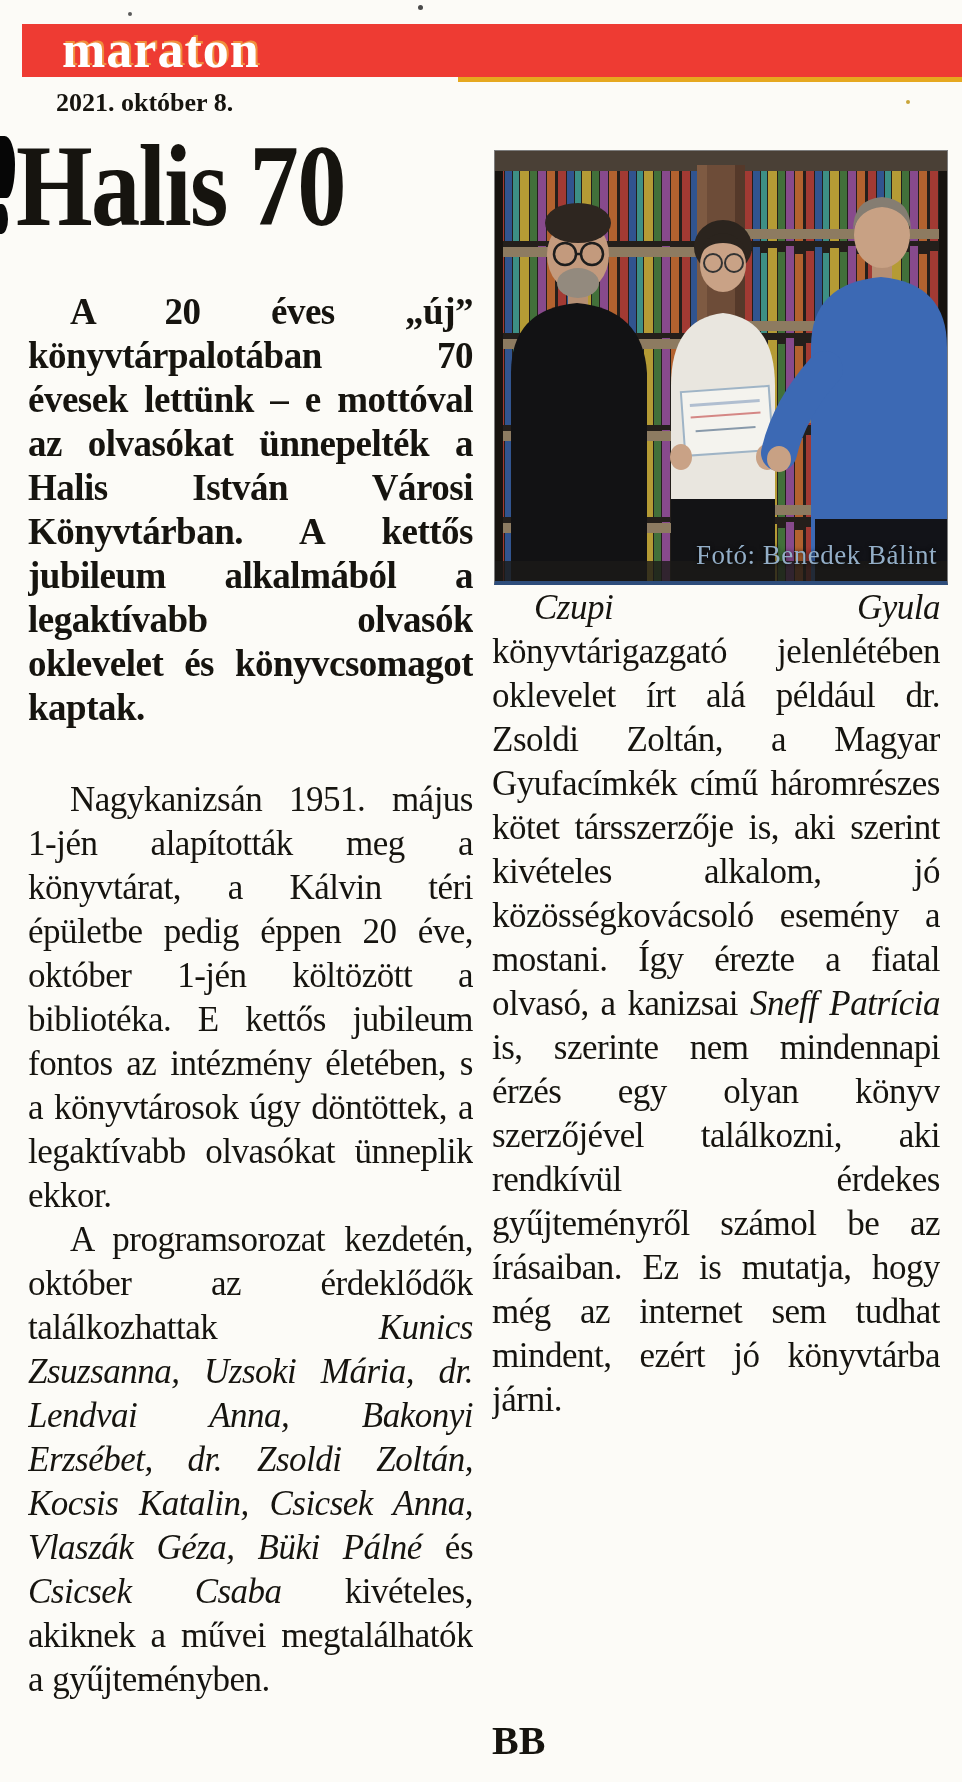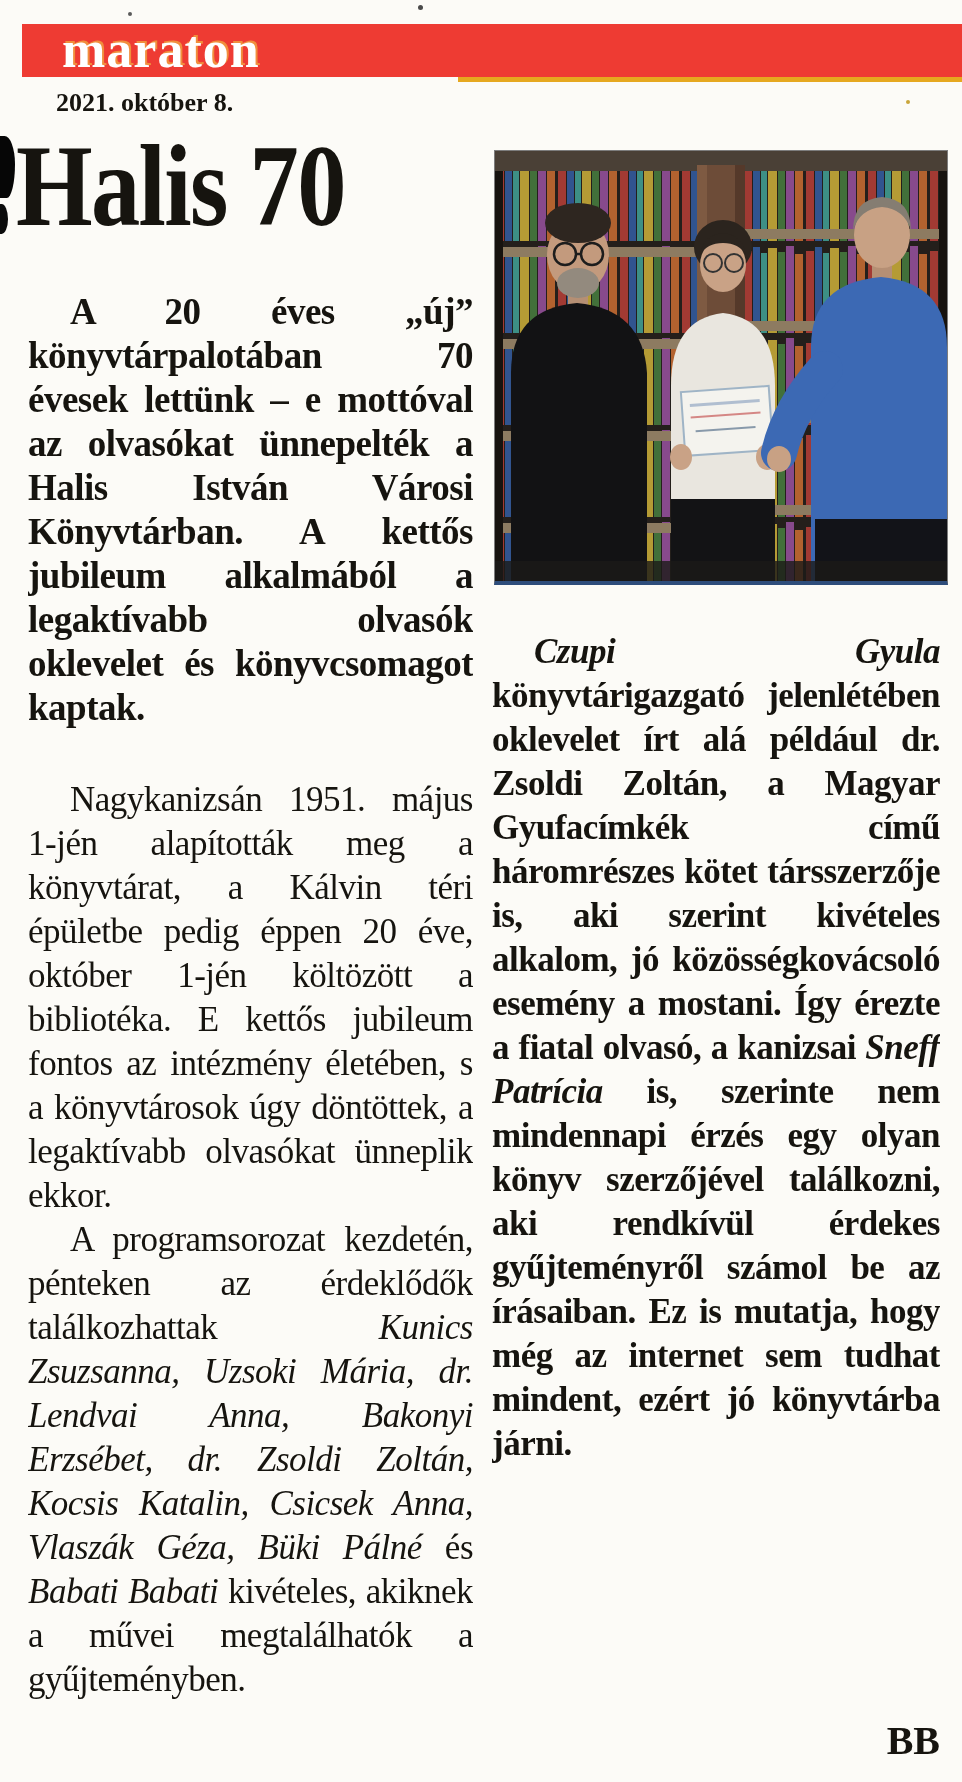--- a/index.html
+++ b/index.html
@@ -46,27 +46,27 @@
     position:absolute;right:10px;bottom:10px;
     font-size:27px;color:#93aec7;letter-spacing:.5px;
     text-shadow:0 0 4px rgba(0,0,0,.8);
   }
   
   .col{
     position:absolute;text-align:justify;
     font-size:35px;line-height:44px;letter-spacing:-.5px;word-spacing:1px;
   }
   .col1{left:28px;top:290px;width:445px;height:1480px;overflow:hidden;}
-  .col2{left:492px;top:630px;width:448px;height:1112px;overflow:hidden;font-weight:bold;}
+  .col2{left:492px;top:586px;width:448px;height:1112px;overflow:hidden;}
   .col p{margin:0;}
   .col p.indent{text-indent:42px;}
   .col p.lede{font-weight:bold;font-size:37px;margin-bottom:48px;}
   .byline{
     position:absolute;left:492px;top:1718px;width:448px;
-    text-align:right;font-size:40px;font-weight:bold;line-height:46px;
+    text-align:left;font-size:40px;font-weight:bold;line-height:46px;
   }
   
   .tear1{position:absolute;left:0;top:136px;width:15px;height:62px;background:#060606;
          border-radius:0 70% 55% 0 / 0 45% 55% 0;}
   .tear2{position:absolute;left:0;top:204px;width:8px;height:30px;background:#0b0b0b;
          border-radius:0 80% 80% 0 / 0 50% 50% 0;}
   .speck{position:absolute;border-radius:50%;}
   .speck.s1{left:418px;top:5px;width:5px;height:5px;background:#4a4a4a;}
   .speck.s2{left:128px;top:12px;width:4px;height:4px;background:#5a5a5a;}
   .speck.s3{left:906px;top:100px;width:4px;height:4px;background:#c9a53a;}
@@ -154,26 +154,27 @@
       <path d="M316,430 V196 Q316,132 386,126 Q452,132 452,196 V430 Z" fill="#3c69b4"></path>
       <path d="M330,218 Q294,258 284,302" stroke="#3c69b4" stroke-width="36" fill="none" stroke-linecap="round"></path>
       <ellipse cx="284" cy="308" rx="12" ry="13" fill="#c8a184"></ellipse>
       <rect x="320" y="368" width="132" height="62" fill="#121318"></rect>
       <ellipse cx="387" cy="84" rx="28" ry="33" fill="#c8a184"></ellipse>
       <path d="M358,80 Q358,48 387,46 Q416,48 416,80 Q410,58 387,56 Q364,58 358,80 Z" fill="#857d72"></path>
     </g>
 
     <rect x="0" y="410" width="452" height="20" fill="#1c1a18" opacity="0.8"></rect>
   </svg>
+  <div class="photo-credit">Fotó: Benedek Bálint</div>
 </div>
 
 <div class="col col1">
     <p class="lede indent"><span>A 20 éves „új” könyvtárpalotában 70 évesek lettünk – e mottóval az olvasókat ünnepelték a Halis István Városi Könyvtárban. A kettős jubileum alkalmából a legaktívabb olvasók oklevelet és könyvcsomagot kaptak.</span></p>
     <p class=" indent"><span>Nagykanizsán 1951. május 1-jén alapították meg a könyvtárat, a Kálvin téri épületbe pedig éppen 20 éve, október 1-jén költözött a bibliotéka. E kettős jubileum fontos az intézmény életében, s a könyvtárosok úgy döntöttek, a legaktívabb olvasókat ünneplik ekkor.</span></p>
-    <p class=" indent"><span>A programsorozat kezdetén, pénteken az érdeklődők találkozhattak </span><i>Kunics Zsuzsanna, Uzsoki Mária, dr. Lendvai Anna, Bakonyi Erzsébet, dr. Zsoldi Zoltán, Kocsis Katalin, Csicsek Anna, Vlaszák Géza, Büki Pálné</i><span> és </span><i>Babati Babati</i><span> kivételes, akiknek a művei megtalálhatók a gyűjteményben.</span></p>
+    <p class=" indent"><span>A programsorozat kezdetén, október az érdeklődők találkozhattak </span><i>Kunics Zsuzsanna, Uzsoki Mária, dr. Lendvai Anna, Bakonyi Erzsébet, dr. Zsoldi Zoltán, Kocsis Katalin, Csicsek Anna, Vlaszák Géza, Büki Pálné</i><span> és </span><i>Csicsek Csaba</i><span> kivételes, akiknek a művei megtalálhatók a gyűjteményben.</span></p>
   </div>
 <div class="col col2">
     <p class=" indent"><i>Czupi Gyula</i><span> könyvtárigazgató jelenlétében oklevelet írt alá például dr. Zsoldi Zoltán, a Magyar Gyufacímkék című háromrészes kötet társszerzője is, aki szerint kivételes alkalom, jó közösségkovácsoló esemény a mostani. Így érezte a fiatal olvasó, a kanizsai </span><i>Sneff Patrícia</i><span> is, szerinte nem mindennapi érzés egy olyan könyv szerzőjével találkozni, aki rendkívül érdekes gyűjteményről számol be az írásaiban. Ez is mutatja, hogy még az internet sem tudhat mindent, ezért jó könyvtárba járni.</span></p>
   </div>
 
 <div class="byline">BB</div>
 
 <div class="tear1"></div>
 <div class="tear2"></div>
 <div class="speck s1"></div>

